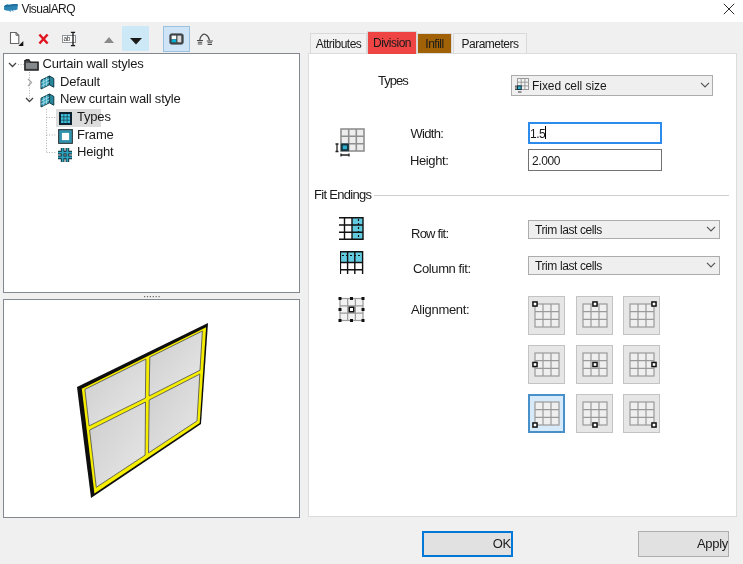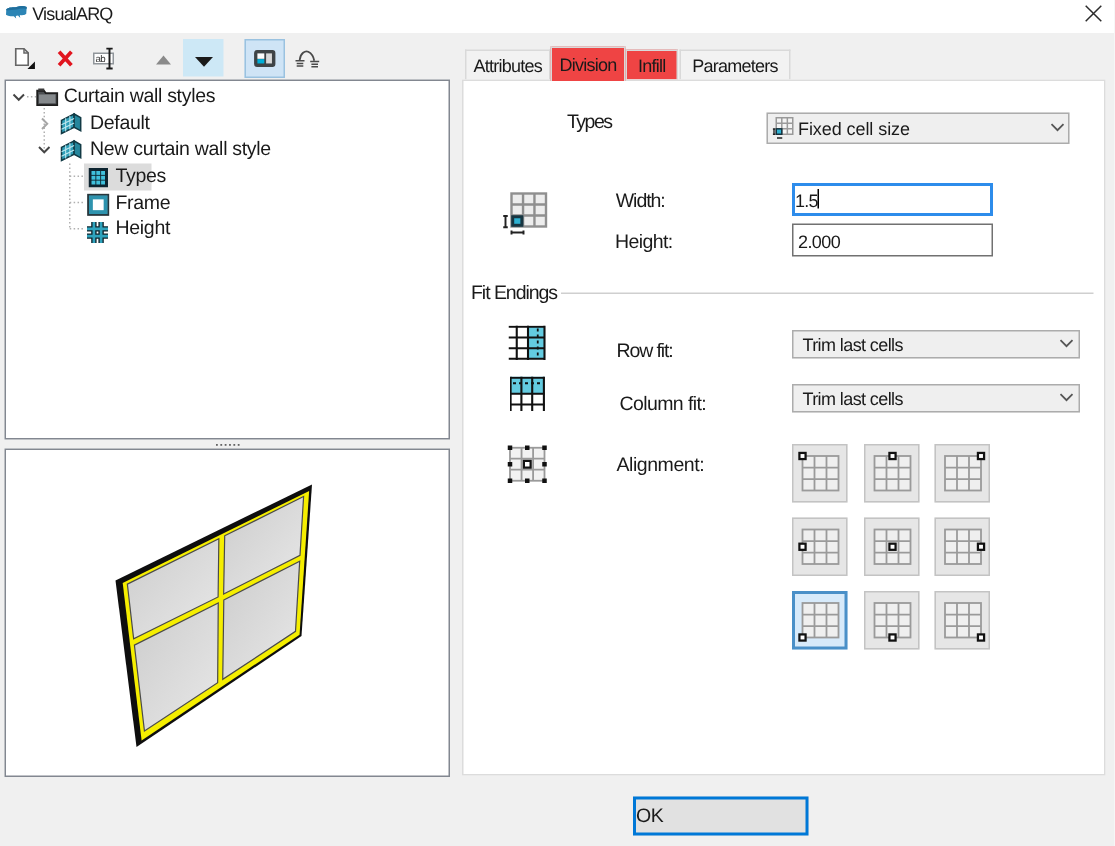--- a/index.html
+++ b/index.html
@@ -4,21 +4,21 @@
 .dlg{position:relative;width:743px;height:564px;background:#f0f0f0;font-family:"Liberation Sans",sans-serif;overflow:hidden}
 .abs{position:absolute}
 .lab{position:absolute;font-size:13px;color:#1a1a1a;letter-spacing:-0.5px;white-space:nowrap}
 .ctext{position:absolute;font-size:12px;color:#1a1a1a;letter-spacing:-0.4px;white-space:nowrap}
 .titlebar{position:absolute;left:0;top:0;width:743px;height:22px;background:#fff}
 .panel{position:absolute;background:#fff;border:1px solid #828790;box-sizing:border-box}
 .tabpage{position:absolute;left:308px;top:53px;width:429px;height:464px;background:#fff;border:1px solid #dcdcdc;box-sizing:border-box}
 .tab{position:absolute;box-sizing:border-box;font-size:12px;color:#1a1a1a;letter-spacing:-0.5px;text-align:center}
 .combo{position:absolute;background:#efefef;border:1px solid #acacac;box-sizing:border-box}
 .tb{position:absolute;background:#fff;box-sizing:border-box}
-.btn{position:absolute;width:117px;height:26px;background:#e1e1e1;border:1px solid #adadad;box-sizing:border-box;font-size:13px;color:#1b1b1b;text-align:left;line-height:24px;letter-spacing:-0.3px}
+.btn{position:absolute;width:91px;height:26px;background:#e1e1e1;border:1px solid #adadad;box-sizing:border-box;font-size:13px;color:#1b1b1b;text-align:right;line-height:24px;letter-spacing:-0.3px}
 .albtn{position:absolute;width:37px;height:39px;background:#e6e6e6;border:1px solid #c3c3c3;box-sizing:border-box}
 .treetxt{position:absolute;font-size:13px;color:#1a1a1a;letter-spacing:-0.2px;white-space:nowrap}
 </style></head><body>
 <div class="dlg">
 
   <div class="titlebar"></div>
   <svg class="abs" style="left:3px;top:3px" width="16" height="11" viewBox="0 0 16 11">
     <path d="M1.2,3.2 C3,1.2 6,2.2 8,1.6 C10,1 13,0.8 14.8,1.6 L14.5,6.2 C13,7.4 11.5,7.2 10.2,7 L10.5,9 L9,7.4 L7.5,7.6 L7.8,9.4 L6.2,7.8 C4.5,8 2.5,7.6 1,6.8 Z" fill="#2c85b5"></path>
     <path d="M1.2,3.2 C3,1.2 6,2.2 8,1.6 C10,1 13,0.8 14.8,1.6 L14.7,3 C12,2.4 10,3 8,3.4 C6,3.8 3,3.8 1.1,3.9 Z" fill="#1f6e9c"></path>
   </svg>
@@ -151,21 +151,21 @@
         <polygon points="73.0,86.0 204.0,22.0 197.0,123.0 87.0,197.0" fill="#0e0e0e"></polygon>
 <polygon points="77.8,87.7 202.1,26.3 195.7,122.1 90.4,192.6" fill="#f5ee00"></polygon>
 <polygon points="80.9,88.4 141.9,58.1 141.4,97.0 85.1,124.9" fill="url(#pg)" stroke="#4a4a4a" stroke-width="0.8"></polygon>
 <polygon points="145.8,56.2 198.4,30.0 196.0,69.2 145.1,95.0" fill="url(#pg)" stroke="#4a4a4a" stroke-width="0.8"></polygon>
 <polygon points="85.6,129.1 141.5,101.0 141.1,154.1 92.3,186.3" fill="url(#pg)" stroke="#4a4a4a" stroke-width="0.8"></polygon>
 <polygon points="145.2,99.0 195.8,73.1 193.0,119.9 144.5,151.9" fill="url(#pg)" stroke="#4a4a4a" stroke-width="0.8"></polygon>
       </g>
   </svg>
 
   <div class="tab" style="left:310px;top:33px;width:57px;height:20px;background:#f2f2f2;border:1px solid #d9d9d9;border-bottom:none;line-height:20px">Attributes</div>
-  <div class="tab" style="left:417px;top:33px;width:35px;height:20px;background:#ef4444;border:1px solid #d9d9d9;border-bottom:none;line-height:20px">Infill</div>
+  <div class="tab" style="left:417px;top:33px;width:35px;height:20px;background:#a16207;border:1px solid #d9d9d9;border-bottom:none;line-height:20px">Infill</div>
   <div class="tab" style="left:453px;top:33px;width:74px;height:20px;background:#f2f2f2;border:1px solid #d9d9d9;border-bottom:none;line-height:20px">Parameters</div>
   <div class="tabpage"></div>
   <div class="tab" style="left:367px;top:31px;width:50px;height:23px;background:#ef4444;border:1px solid #d9d9d9;border-bottom:none;line-height:22px;z-index:3">Division</div>
 
   <div class="lab" style="left:378px;top:72.5px;letter-spacing:-1px">Types</div>
   <div class="combo" style="left:511px;top:75px;width:202px;height:21px"></div>
   <svg class="abs" style="left:515px;top:77px" width="15" height="17" viewBox="0 0 15 17">
     <g stroke="#9a9a9a" stroke-width="1" fill="#f4f4f4">
       <rect x="2.5" y="1.5" width="11" height="11"></rect>
         <path d="M6.2,1.5 v11 M9.9,1.5 v11 M2.5,5.2 h11 M2.5,8.9 h11"></path>
@@ -330,13 +330,14 @@
 <g stroke="#9a9a9a" stroke-width="1.2" fill="#efefef">
 <rect x="7" y="8" width="24" height="23"></rect>
           <path d="M15,8 v23 M23,8 v23 M7,15.7 h24 M7,23.4 h24"></path>
 </g>
 <rect x="28.2" y="28.2" width="5.6" height="5.6" fill="#111"></rect>
 <rect x="29.7" y="29.7" width="2.6" height="2.6" fill="#fff"></rect>
 </svg>
     </div>
 
   <div class="btn" style="left:422px;top:531px;border:2px solid #0078d7;line-height:22px">OK</div>
+  <div class="btn" style="left:638px;top:531px">Apply</div>
 </div>
 
 </body></html>

